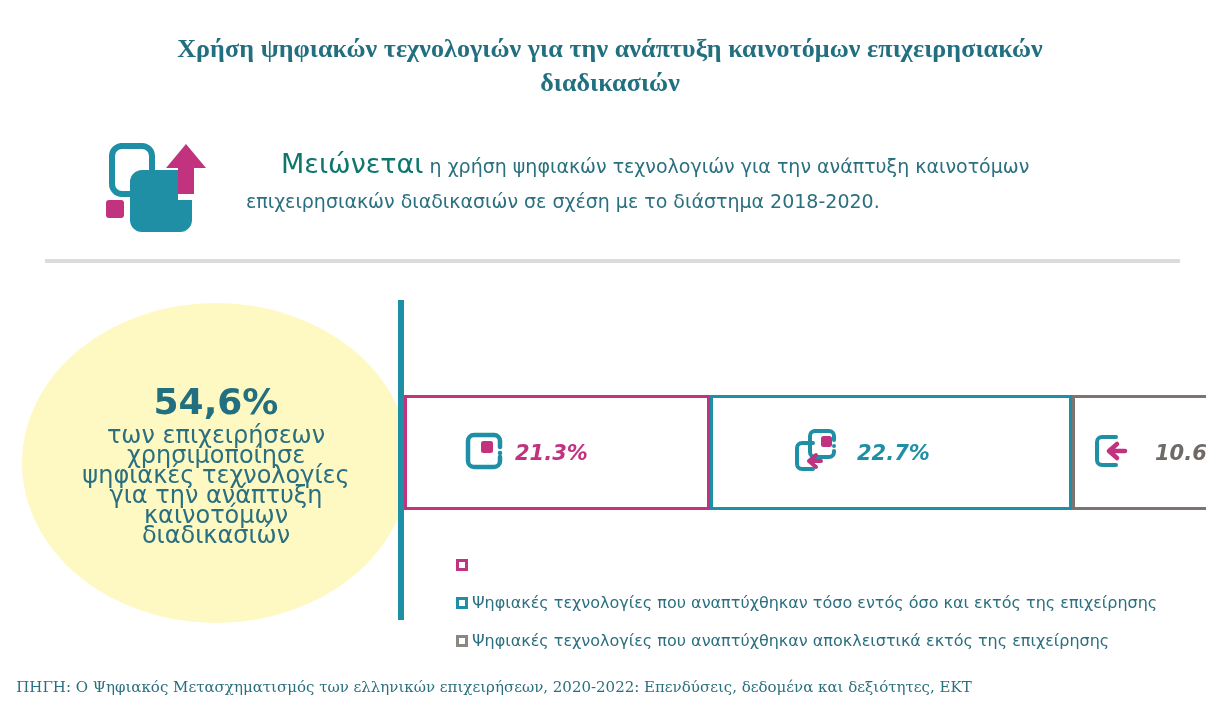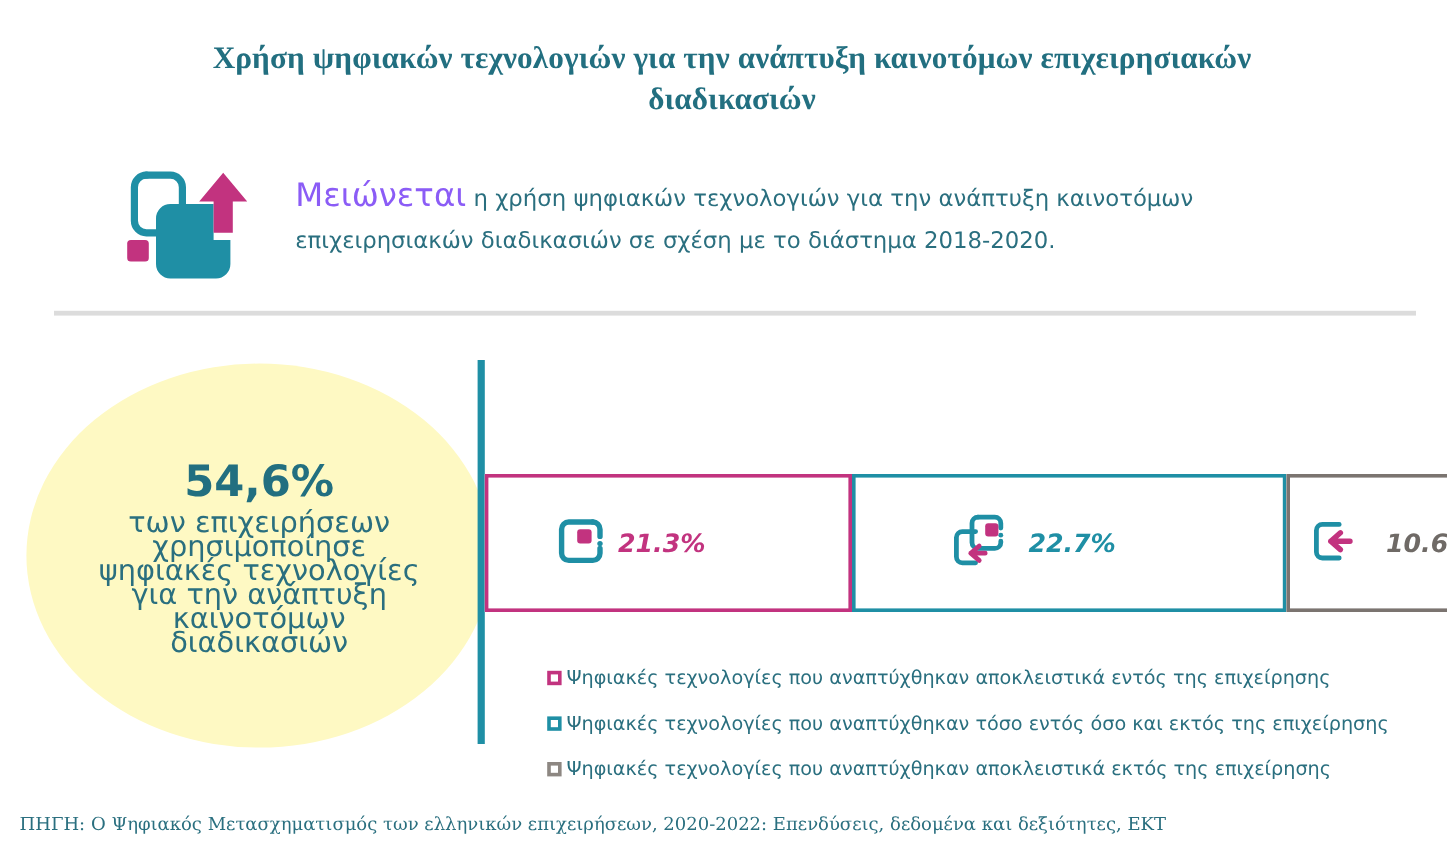--- a/index.html
+++ b/index.html
@@ -41,24 +41,25 @@
   .lead-text {
     position: absolute;
     left: 246px;
     top: 146px;
     width: 790px;
     font-size: 19px;
     line-height: 35px;
     color: #2a6f7f;
   }
   .lead-text .emph {
-    color: #8b5cf6;
+    color: #0f766e;
     font-size: 27px;
     font-weight: normal;
     vertical-align: baseline;
+    margin-left: 35px;
   }
 
   
   .divider {
     position: absolute;
     left: 45px;
     top: 259px;
     width: 1135px;
     height: 4px;
     background: #dcdcdc;
@@ -260,21 +261,20 @@
       </span>
       <span class="seg-value v-gray">10.6%</span>
     </div>
   </div>
 
 </div>
 
 <div class="legend">
   <div class="legend-row">
     <span class="legend-marker m-magenta"></span>
-    <span class="legend-label">Ψηφιακές τεχνολογίες που αναπτύχθηκαν αποκλειστικά εντός της επιχείρησης</span>
   </div>
   <div class="legend-row">
     <span class="legend-marker m-teal"></span>
     <span class="legend-label">Ψηφιακές τεχνολογίες που αναπτύχθηκαν τόσο εντός όσο και εκτός της επιχείρησης</span>
   </div>
   <div class="legend-row">
     <span class="legend-marker m-gray"></span>
     <span class="legend-label">Ψηφιακές τεχνολογίες που αναπτύχθηκαν αποκλειστικά εκτός της επιχείρησης</span>
   </div>
 </div>

